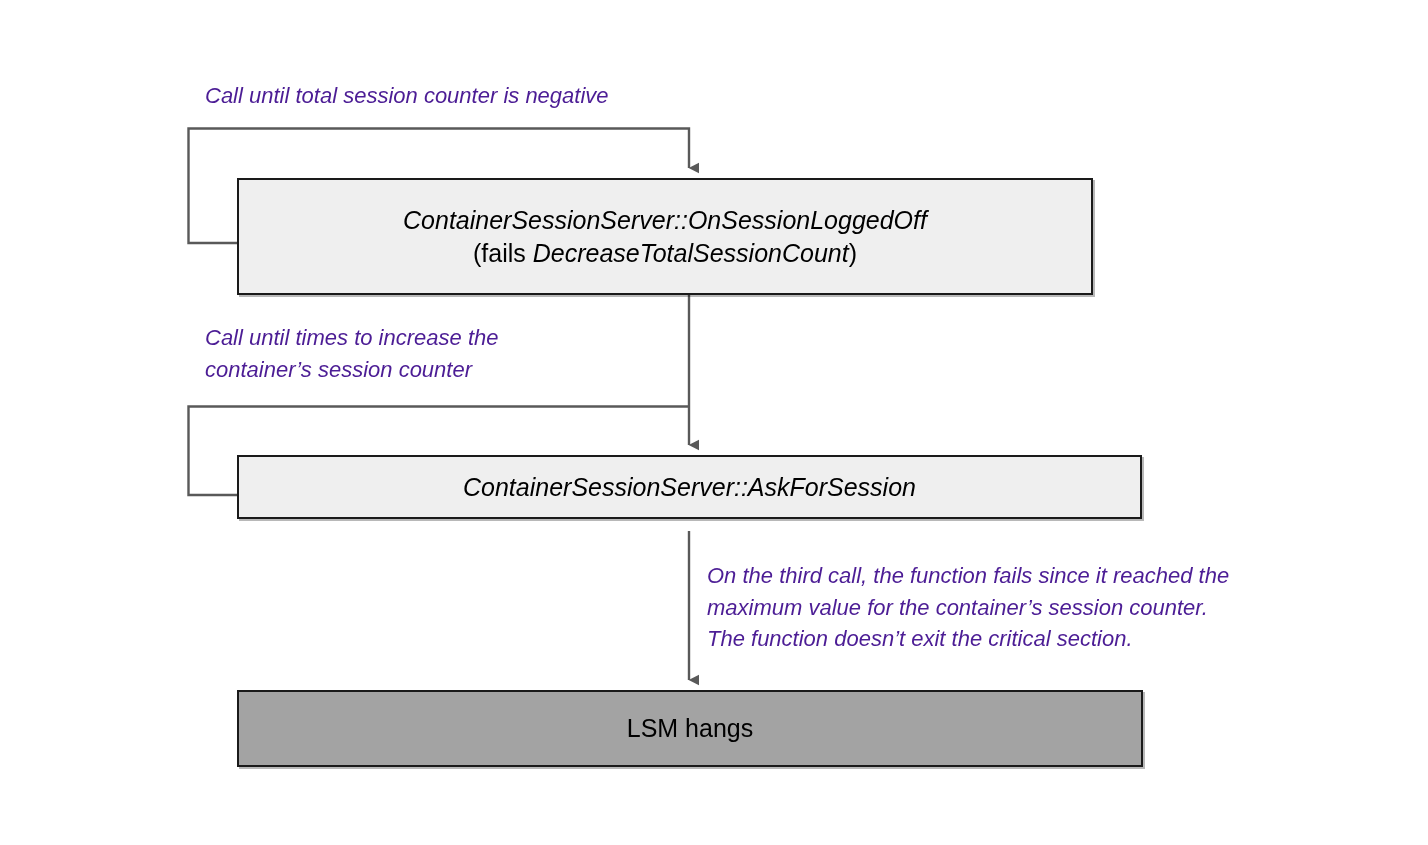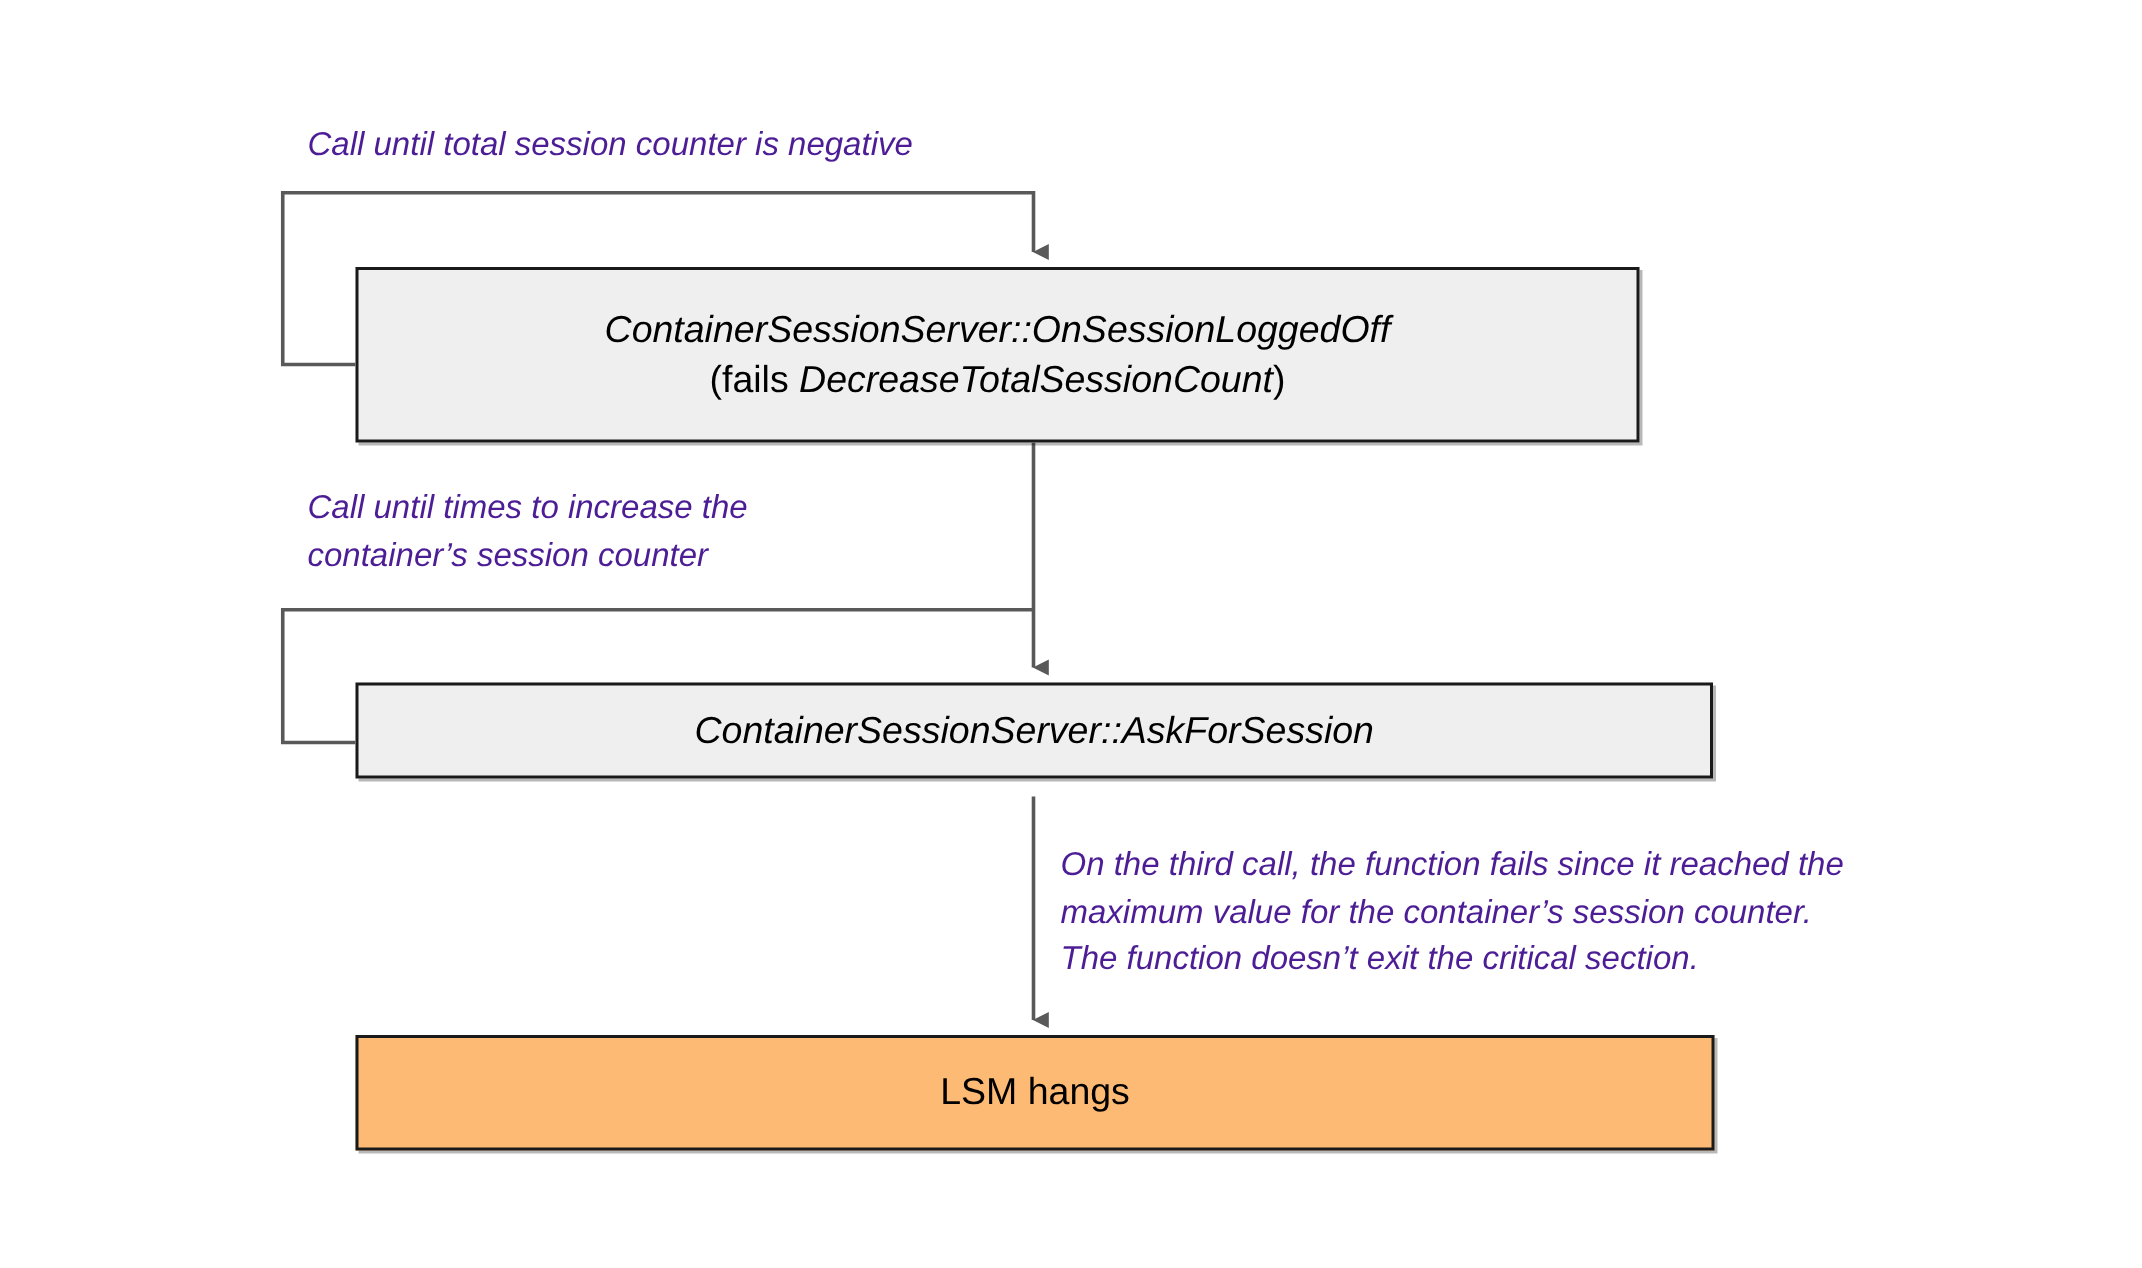--- a/index.html
+++ b/index.html
@@ -44,21 +44,21 @@
   }
   .node .node-text {
     display: block;
     line-height: 1.32;
     padding: 0 18px;
   }
   .node-process {
     background: #efefef;
   }
   .node-error {
-    background: #fdba74;
+    background: #a3a3a3;
   }
 
   #node-onsessionloggedoff {
     left: 237px;
     top: 178px;
     width: 856px;
     height: 117px;
   }
   #node-onsessionloggedoff .node-text {
     font-size: 25px;

